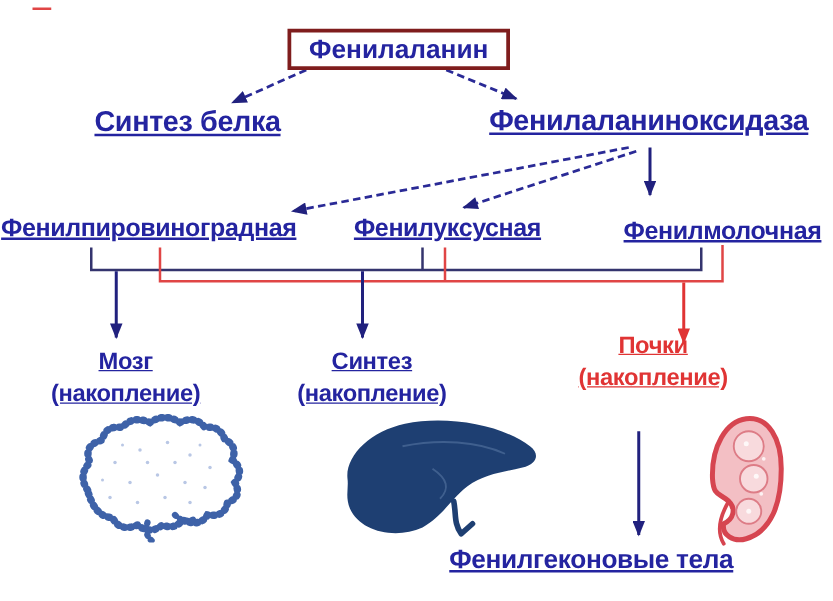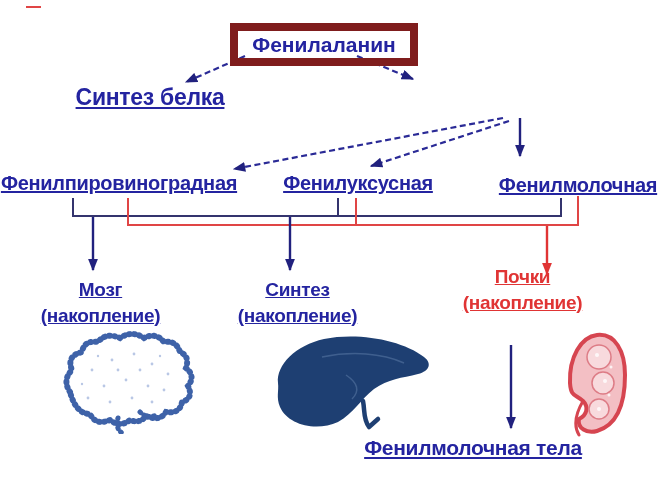--- a/index.html
+++ b/index.html
@@ -16,21 +16,21 @@
     text-align:center;
     color:#2424a0;
     letter-spacing:-0.3px;
     line-height:1.15;
     white-space:nowrap;
     text-decoration:underline;
   }
   .title-box{
     position:absolute;
     left:230px;top:23px;width:172px;height:27px;
-    border:8px solid #7f1d1d;
+    border:3px solid #7f1d1d;
     display:flex;align-items:center;justify-content:center;
     font-size:21px;font-weight:600;color:#2424a0;
   }
   .branch{font-size:23px;font-weight:600;}
   .acid{font-size:20px;font-weight:700;}
   .organ-label{font-size:19px;font-weight:700;line-height:1.35;white-space:normal;}
   .organ-label .note{display:block;}
   .red-text{color:#e03434;}
   .bottom{font-size:21px;font-weight:700;}
   .organ-img{position:absolute;}
@@ -73,20 +73,21 @@
     <path class="red-arrow" d="M547,226 L547,274" marker-end="url(#ah-red)"></path>
 
     <path class="solid-navy" d="M511,345 L511,428" marker-end="url(#ah-navy)"></path>
   </svg>
 
   <div class="title-box">
     <span>Фенилаланин</span>
   </div>
 
   <div class="lbl branch" style="left:55px;top:84px;width:190px;">Синтез белка</div>
+  <div class="lbl branch" style="left:375px;top:83px;width:288px;">Фенилаланиноксидаза</div>
 
   <div class="lbl acid" style="left:0px;top:172px;width:238px;">Фенилпировиноградная</div>
   <div class="lbl acid" style="left:282px;top:172px;width:152px;">Фенилуксусная</div>
   <div class="lbl acid" style="left:498px;top:174px;width:160px;">Фенилмолочная</div>
 
   <div class="lbl organ-label" style="left:10px;top:277px;width:125px;margin-left:28px;">
     <span>Мозг</span>
     <span class="note">(накопление)</span>
   </div>
   <div class="lbl organ-label" style="left:230px;top:277px;width:135px;">
@@ -143,15 +144,15 @@
     </g>
     <g fill="#ffffff" opacity="0.8">
       <circle cx="44" cy="24" r="2"></circle>
         <circle cx="52" cy="50" r="2"></circle>
         <circle cx="46" cy="78" r="2"></circle>
       <circle cx="58" cy="36" r="1.5"></circle>
         <circle cx="56" cy="64" r="1.5"></circle>
     </g>
   </svg>
 
-  <div class="lbl bottom" style="left:340px;top:436px;width:266px;">Фенилмолочная тела</div>
+  <div class="lbl bottom" style="left:340px;top:436px;width:266px;">Фенилгеконовые тела</div>
 
 </div>
 
 </body></html>

